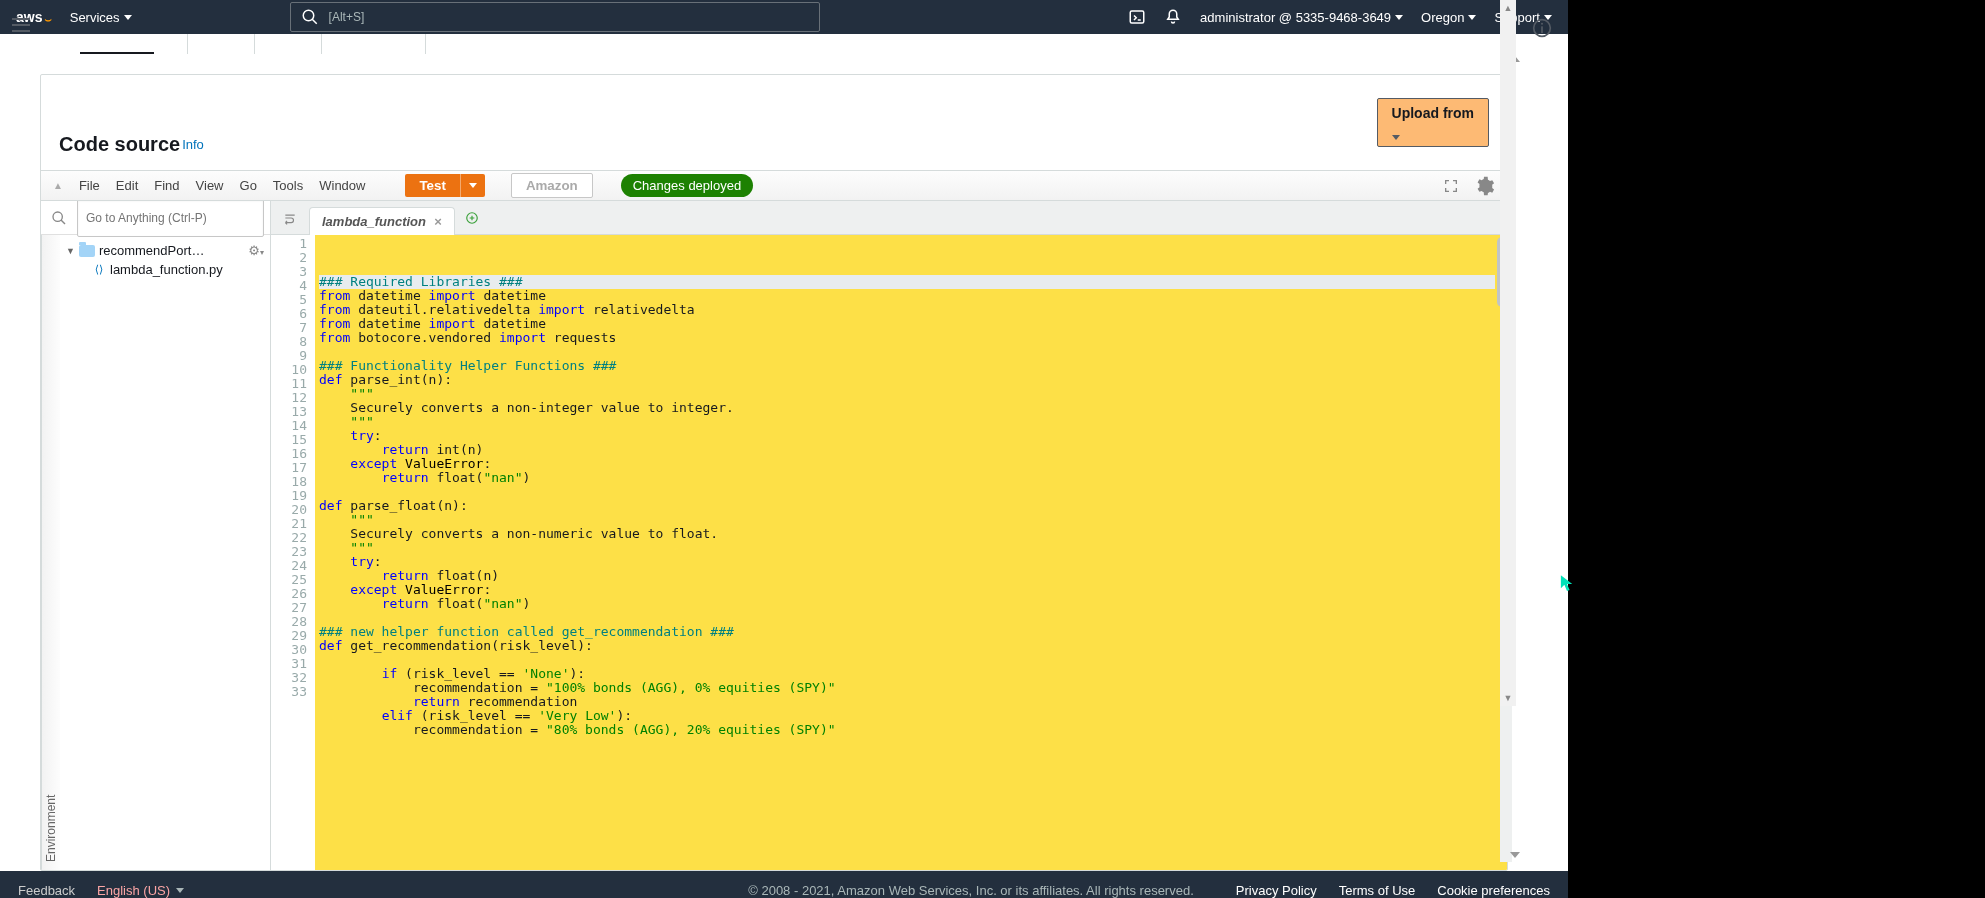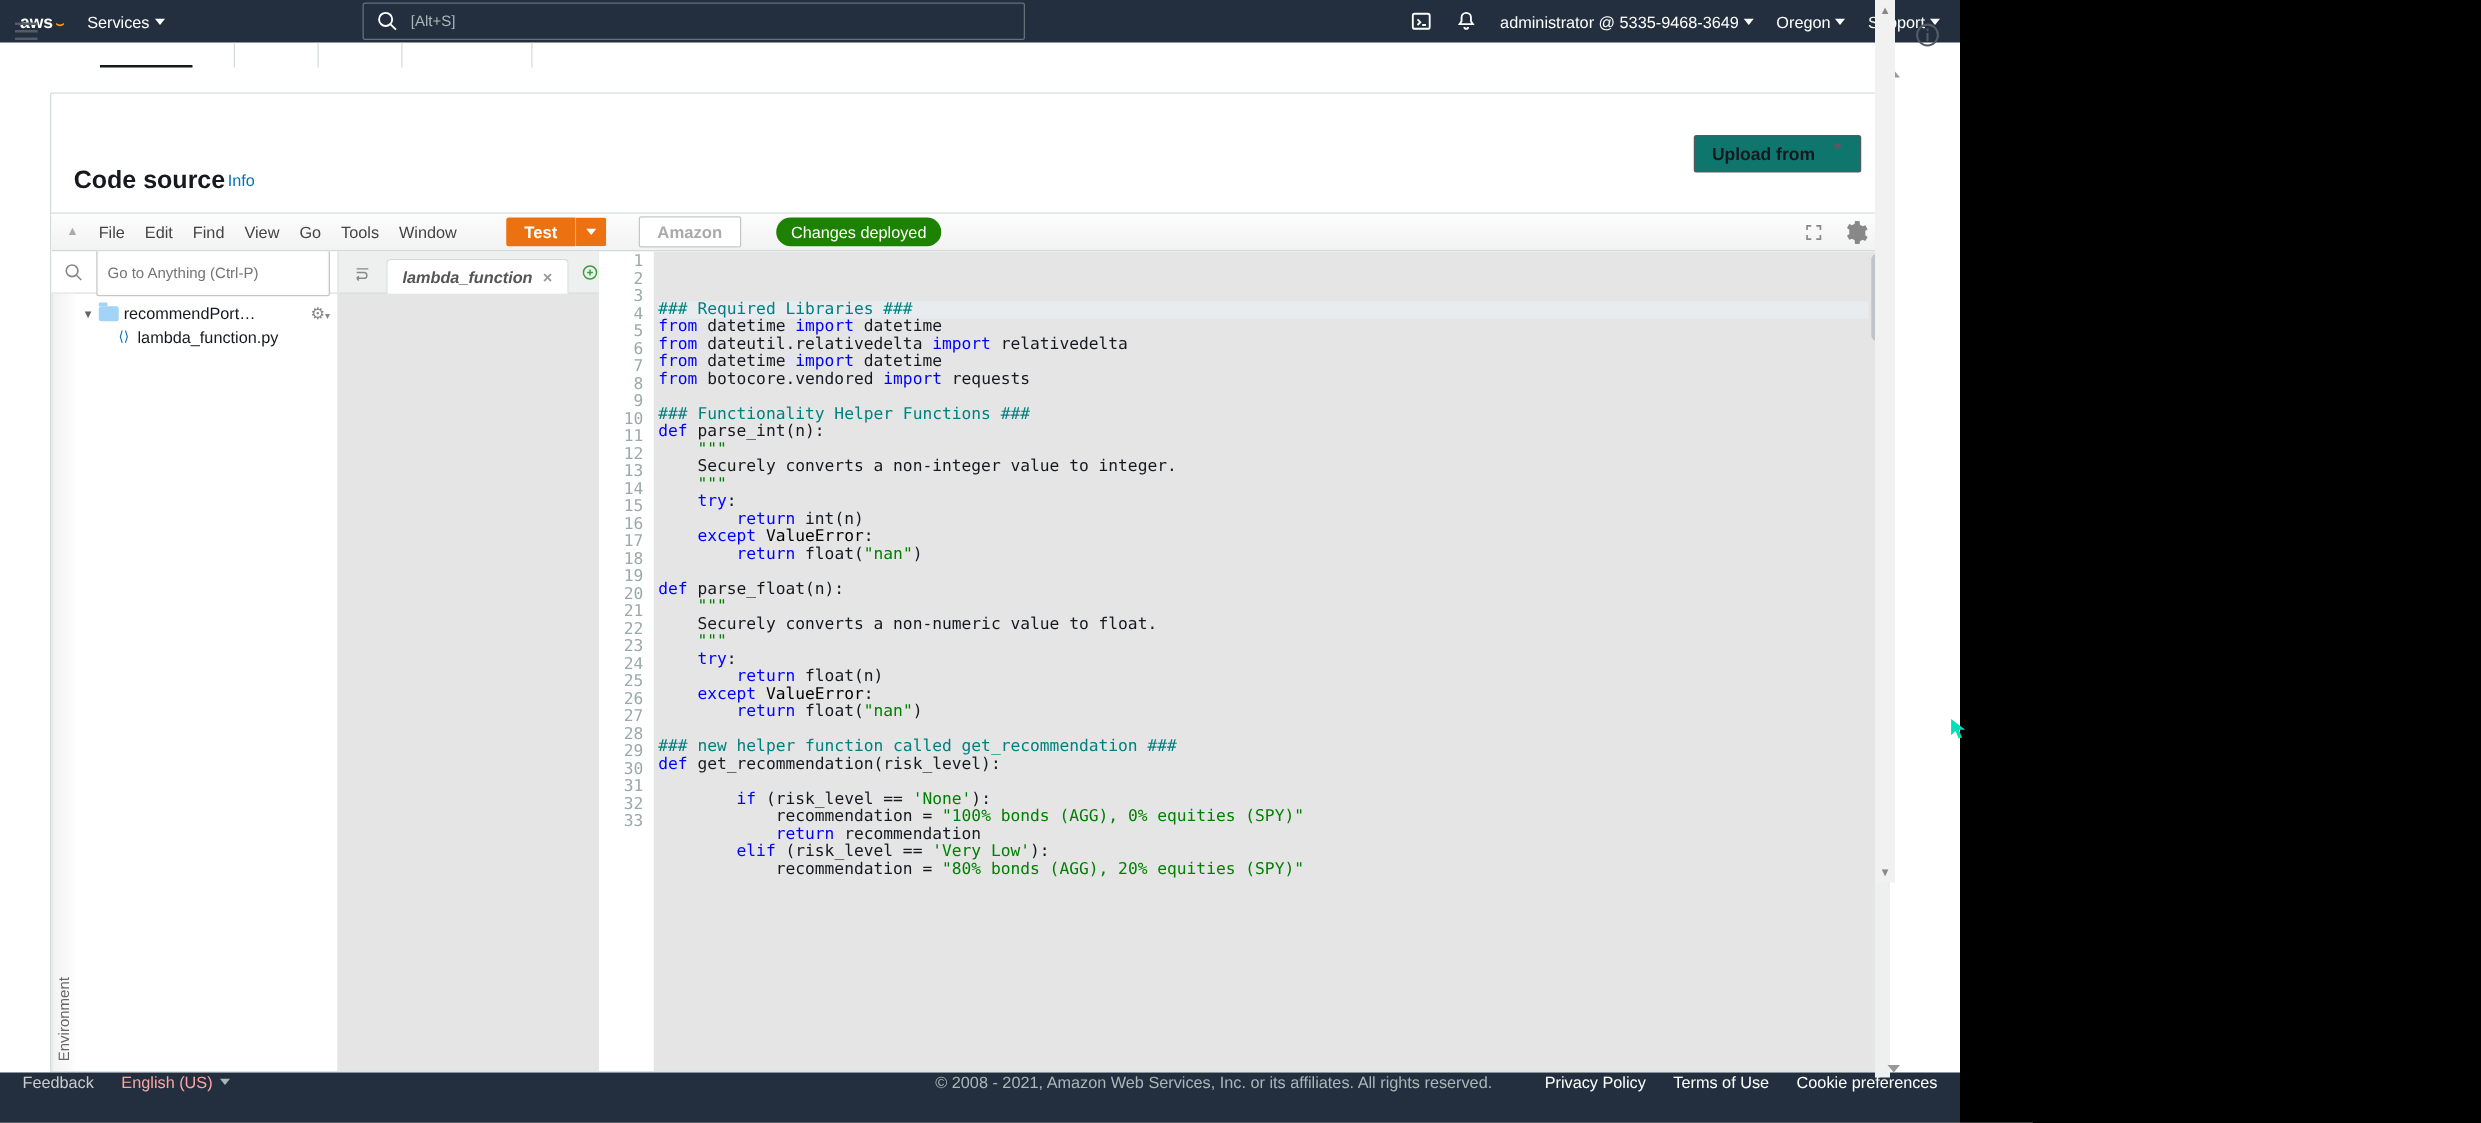--- a/index.html
+++ b/index.html
@@ -47,21 +47,21 @@
 
   
   .body-wrap { flex:1; display:flex; flex-direction:column; padding-left:40px; padding-right:60px; padding-top:0px; overflow:hidden;}
   .tabs-strip { height:20px; display:flex; align-items:flex-end; margin-left:40px; margin-top:0px;}
   .tabs-strip .tab-active { width:74px; border-bottom:2px solid #16191f; height:20px;}
   .tabs-strip .tab-sep { width:1px; height:20px; background:#d5dbdb; margin:0 33px;}
   .panel { margin:20px 0 0 0; border:1px solid #d5dbdb; border-radius:2px; background:#fff; flex:1; display:flex; flex-direction:column; overflow:hidden;}
   .panel-header { display:flex; align-items:center; padding:14px 18px; justify-content:space-between;}
   .panel-title { font-size:20px; font-weight:700; display:flex; align-items:center; gap:2px;margin-top:44px;}
   .panel-title a { font-size:13px; font-weight:400; color:#0073bb; text-decoration:none;}
-  .upload-btn { border:1px solid #545b64; background:#0f766e; padding:6px 14px; border-radius:2px; display:flex; align-items:flex-start; gap:14px; cursor:pointer; font-weight:700;}
+  .upload-btn { border:1px solid #545b64; background:#fdba74; padding:6px 14px; border-radius:2px; display:flex; align-items:flex-start; gap:14px; cursor:pointer; font-weight:700;flex-direction:column;}
 
   
   .ide { flex:1; display:flex; flex-direction:column; border-top:1px solid #d5dbdb; overflow:hidden;}
   .ide-menu { height:30px; background:linear-gradient(#fdfdfd,#f2f2f2); border-bottom:1px solid #d5dbdb; display:flex; align-items:center; padding:0 12px; gap:16px; font-size:13px; color:#444;}
   .ide-menu .mcollapse { color:#aaa; font-size:10px;}
   .ide-menu .menuitem{cursor:pointer;}
   .ide-menu .btn-test { background:var(--aws-orange2); color:#fff; border:none; padding:4px 14px; border-radius:2px 0 0 2px; font-weight:700; cursor:pointer; display:flex; align-items:center;}
   .ide-menu .btn-test-dd { background:var(--aws-orange2); color:#fff; border:none; border-left:1px solid rgba(255,255,255,0.4); padding:6px 8px; border-radius:0 2px 2px 0; cursor:pointer; display:flex; align-items:center;}
   .ide-menu .test-group{display:flex; margin-left:24px;}
   .ide-menu .btn-deploy { background:#fff; border:1px solid #c7c7c7; color:#aaa; padding:4px 14px; border-radius:2px; margin-left:10px; cursor:default; font-weight:700;}
@@ -80,21 +80,21 @@
   .tree { flex:1; padding:6px 4px; font-size:13px;}
   .tree-row { display:flex; align-items:center; gap:4px; padding:2px 2px; cursor:pointer;}
   .tree-row.folder { }
   .tree-row .tri { font-size:9px; color:#666;}
   .folder-ico { width:16px; height:12px; background:#a3d4f7; border-radius:2px; position:relative;}
   .folder-ico::before{content:""; position:absolute; top:-3px; left:0; width:7px; height:3px; background:#a3d4f7; border-radius:1px 1px 0 0;}
   .file-ico { width:14px; height:14px; display:inline-flex; align-items:center; justify-content:center; color:#0073bb; font-size:11px;}
   .tree-gear { margin-left:auto; color:#888; font-size:13px;}
   .tree-indent { padding-left:28px;}
 
-  .editor-area { flex:1; display:flex; flex-direction:row; overflow:hidden; background:#e5e5e5;}
+  .editor-area { flex:1; display:flex; flex-direction:column; overflow:hidden; background:#fde047;}
   .editor-tabs { height:34px; background:#eef0f0; border-bottom:1px solid #d5dbdb; display:flex; align-items:flex-end; padding-left:6px; gap:6px;}
   .wrap-ico { color:#888; padding:4px 6px; align-self:center;}
   .etab { background:#f7f7f7; border:1px solid #d5dbdb; border-bottom:none; border-radius:4px 4px 0 0; padding:6px 12px; display:flex; align-items:center; gap:8px; font-size:13px; font-weight:700; color:#555; position:relative; top:1px; background:#fff;}
   .etab.active { background:#fff; font-style:italic; font-weight:700;}
   .etab .close{ color:#999; cursor:pointer;}
   .plus-tab { color:#3aa03a; font-size:14px; align-self:center; margin-left:4px;}
   .plus-tab svg{width:14px;height:14px;fill:none;stroke:#3aa03a;stroke-width:2;}
 
   .code-wrap { flex:1; display:flex; overflow:hidden; font-family: Menlo, Consolas, "DejaVu Sans Mono", monospace; font-size:13px; line-height:14px;}
   .gutter { width:44px; text-align:right; padding:2px 8px 2px 0; color:#9aa; background:#fff; user-select:none;}
@@ -110,21 +110,21 @@
   .editor-scroll { width:12px; position:relative;}
   .editor-scroll .thumb{ position:absolute; right:0; top:2px; width:10px; height:70px; background:#c0c4c8; border-radius:5px;}
 
   
   .inner-collapse { position:absolute; right:48px; top:56px; width:0;height:0;border-left:5px solid transparent;border-right:5px solid transparent;border-bottom:6px solid #999;}
   .inner-collapse2 { position:absolute; right:48px; bottom:40px; width:0;height:0;border-left:5px solid transparent;border-right:5px solid transparent;border-top:6px solid #999;}
   .outer-scroll { position:absolute; right:56px; top:56px; bottom:36px; width:12px; background:#eef0f0;}
   .outer-scroll .thumb{position:absolute; top:0; left:0; right:0; height:410px; background:#c0c4c8;}
 
   
-  .footer { height:40px; background:var(--aws-dark); color:#ccc; display:flex; align-items:flex-start; padding:0 18px; gap:22px; font-size:13px;}
+  .footer { height:27px; background:var(--aws-dark); color:#ccc; display:flex; align-items:flex-end; padding:0 18px; gap:22px; font-size:13px;}
   .footer .sep{flex:1;}
   .footer a{color:#fff; text-decoration:none;}
   .lang{display:flex; align-items:center; gap:6px; color:#fca5a5;}
 
   
   svg { display:block; }
 
   
   .cursor-arrow { position:absolute; left:1560px; top:574px; }
   .cursor-arrow svg{width:14px;height:18px; fill:#00e0b8;}

